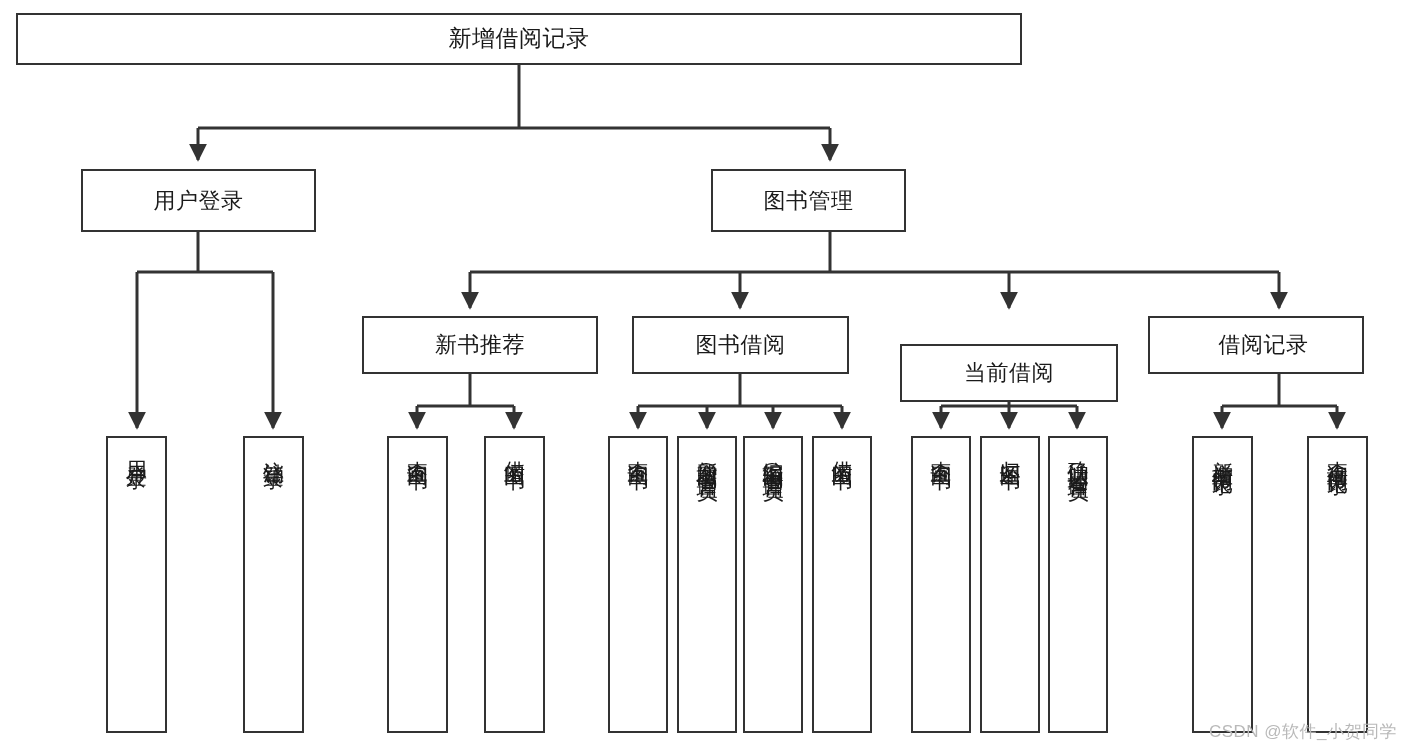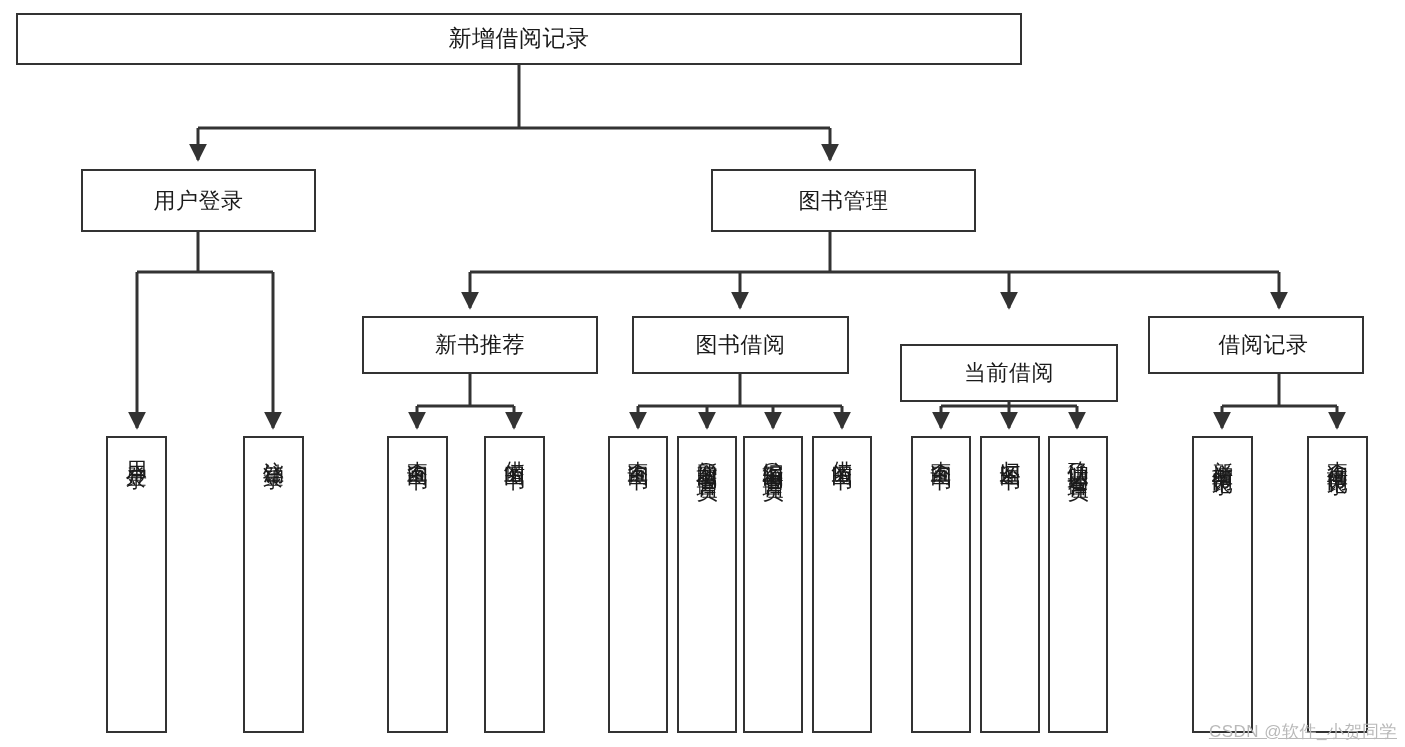--- a/index.html
+++ b/index.html
@@ -64,21 +64,20 @@
     white-space: nowrap;
   }
   #watermark {
     position: absolute;
     right: 8px;
     bottom: 4px;
     font-size: 17px;
     color: #b9b9b9;
     white-space: nowrap;
     letter-spacing: 0.5px;
-    text-decoration: underline;
   }
 </style>
 </head>
 <body>
 
 <div id="diagram">
 
   <svg id="edges" viewBox="0 0 1405 747" width="1405" height="747" xmlns="http://www.w3.org/2000/svg">
     <defs>
       <marker id="arrow" viewBox="0 0 10 10" refX="9" refY="5" markerWidth="6" markerHeight="6" orient="auto-start-reverse">
@@ -129,21 +128,21 @@
     </g>
   </svg>
 
   <div class="node root horizontal" style="left:16px; top:13px; width:1006px; height:52px;">
     <span class="label">新增借阅记录</span>
   </div>
 
   <div class="node horizontal" style="left:81px; top:169px; width:235px; height:63px;">
     <span class="label">用户登录</span>
   </div>
-  <div class="node horizontal" style="left:711px; top:169px; width:265px; height:63px;">
+  <div class="node horizontal" style="left:711px; top:169px; width:195px; height:63px;">
     <span class="label">图书管理</span>
   </div>
 
   <div class="node horizontal" style="left:362px; top:316px; width:236px; height:58px;">
     <span class="label">新书推荐</span>
   </div>
   <div class="node horizontal" style="left:632px; top:316px; width:217px; height:58px;">
     <span class="label">图书借阅</span>
   </div>
   <div class="node horizontal" style="left:900px; top:316px; width:218px; height:58px;margin-top:28px;">

